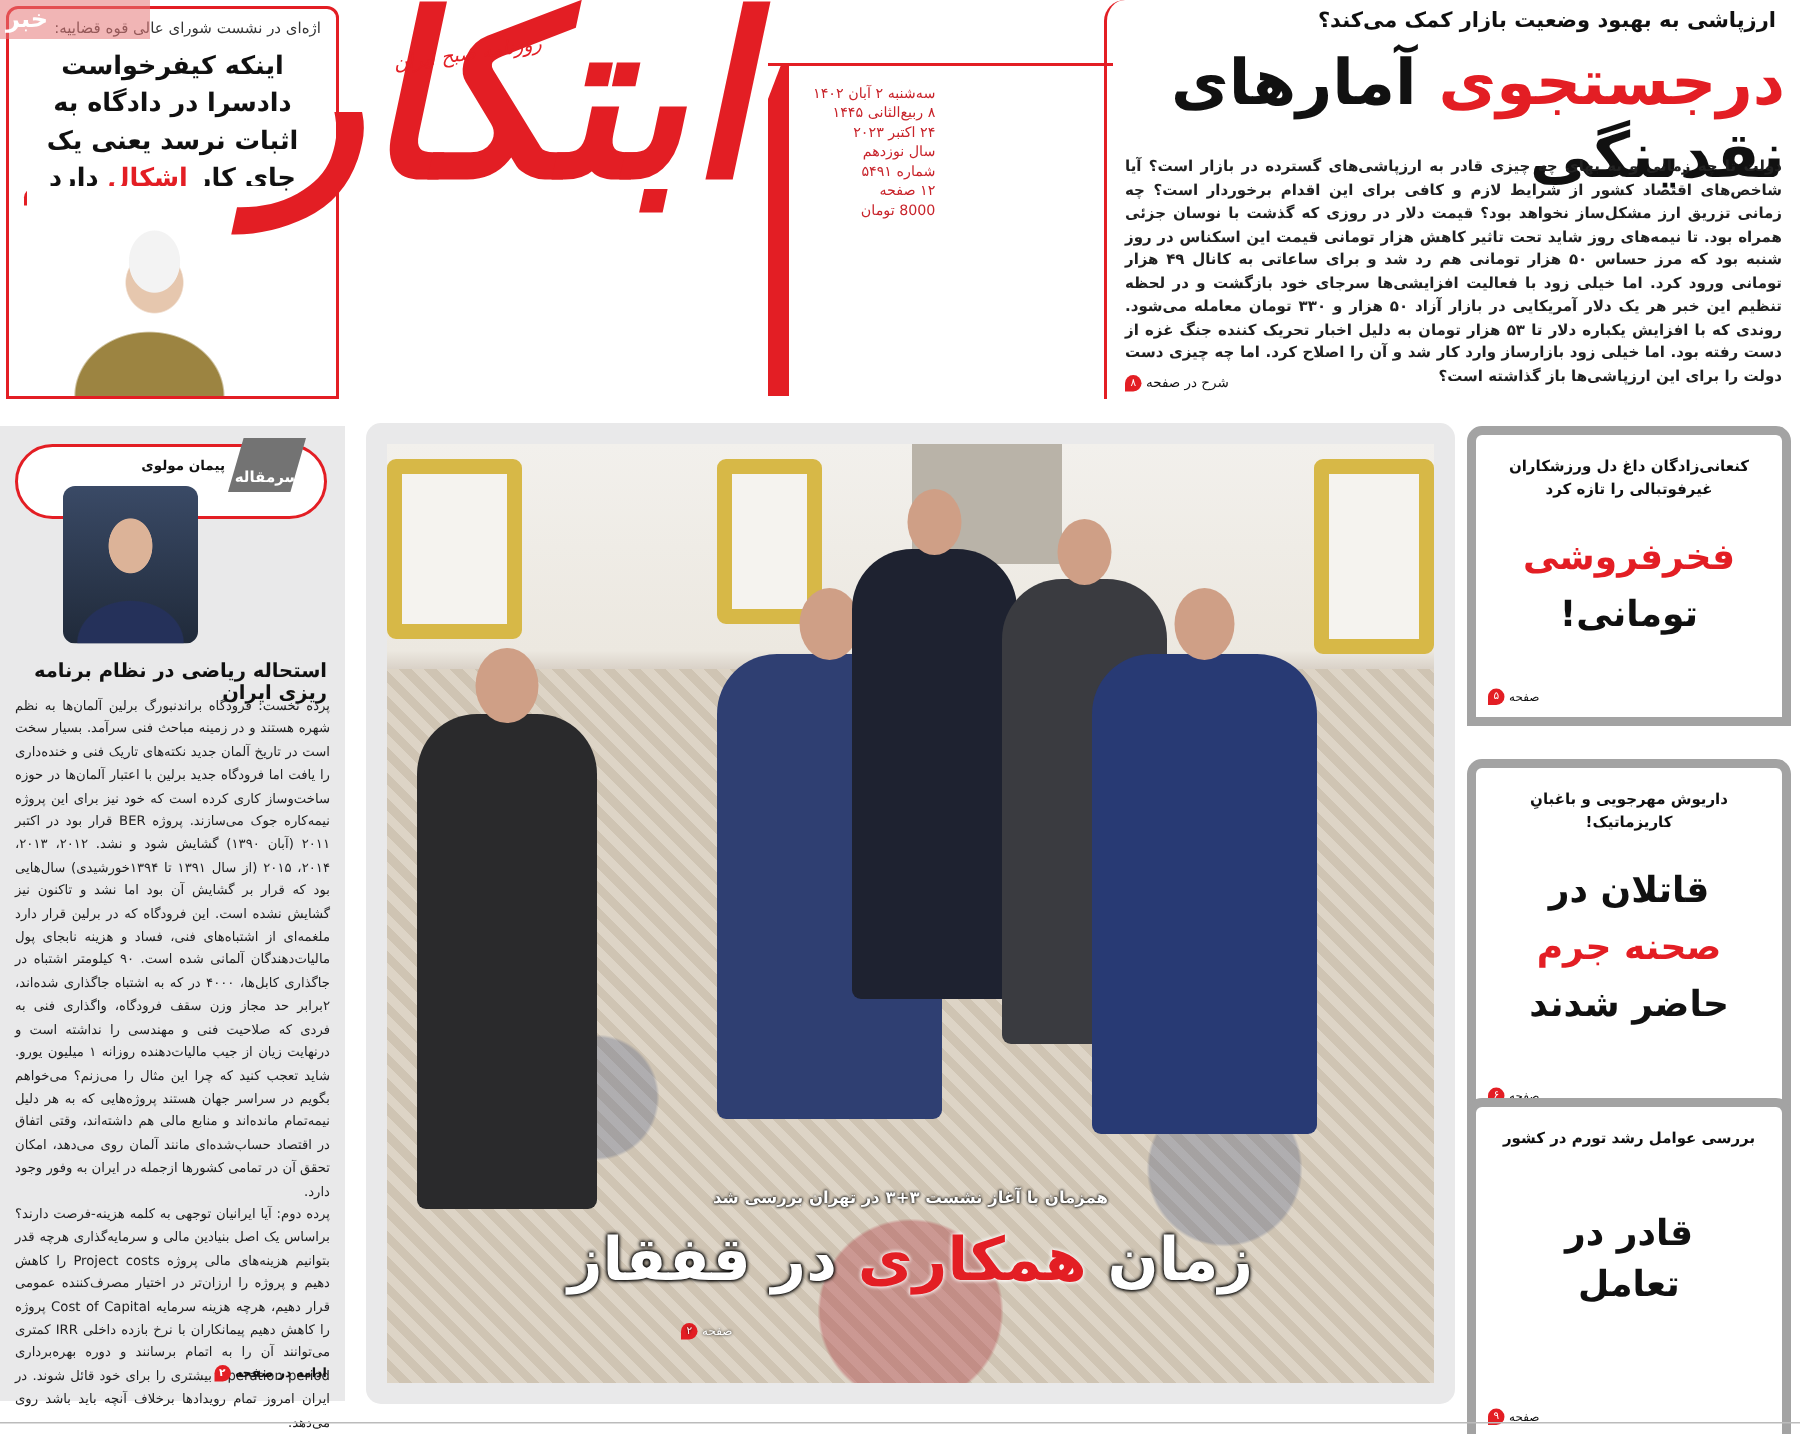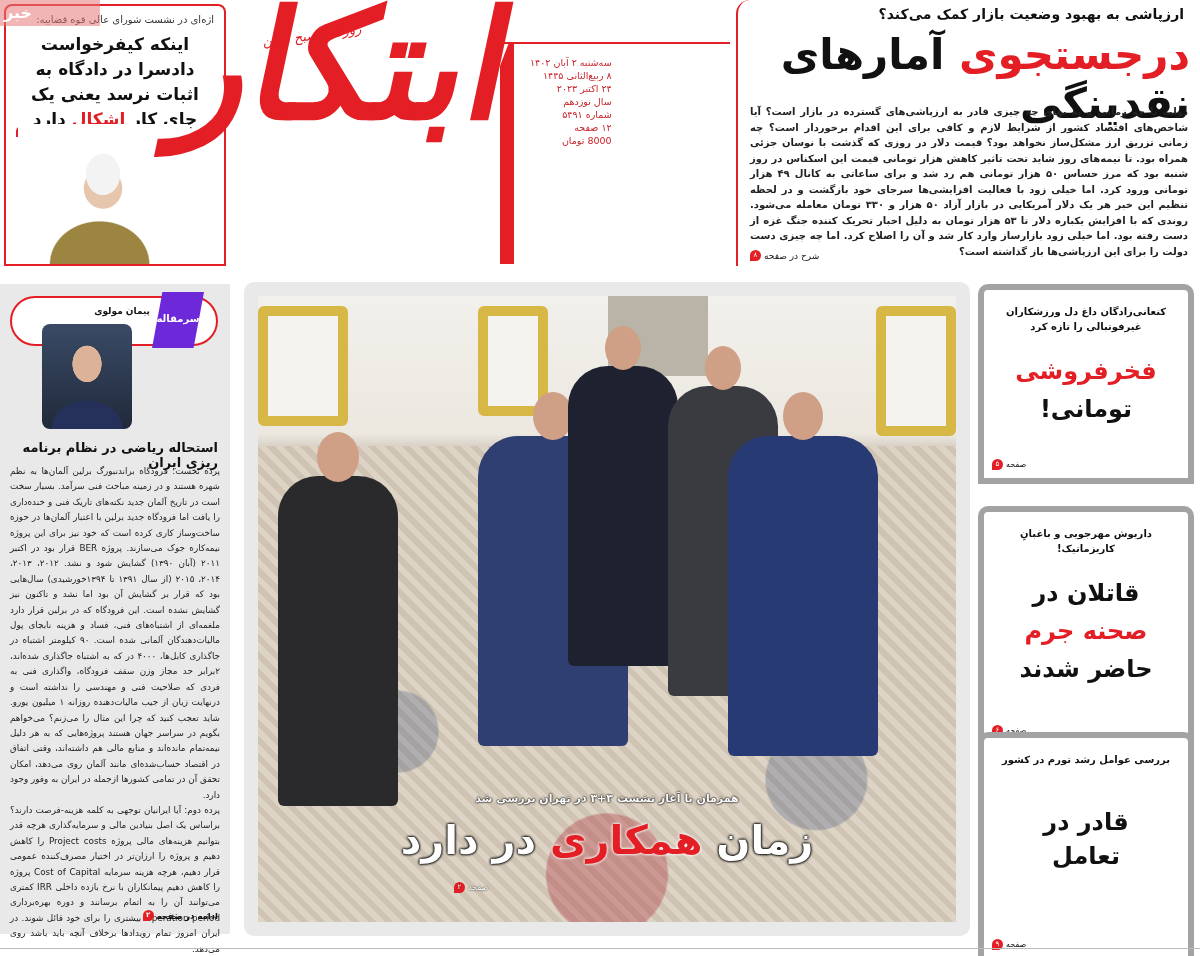--- a/index.html
+++ b/index.html
@@ -26,36 +26,36 @@
       radial-gradient(ellipse 70px 60px at 48% 100%, #9c8441 70%, transparent 72%),
       #ffffff;
   }
   #teaser-watermark { left: 0; top: 0; width: 100px; height: 26px; background: rgba(230,120,120,0.55); color: #fff; font-size: 16px; font-weight: bold; text-align: left; padding-left: 4px; line-height: 26px; direction: ltr; }
 
   
   #masthead-logo { left: 242px; top: 0; width: 270px; height: 262px; }
   #masthead-logo .logo-text { position: absolute; right: 0; top: -10px; font-family: "DejaVu Serif", serif; font-size: 150px; font-weight: bold; color: #e31e24; line-height: 1; transform: skewX(-12deg); letter-spacing: -6px; }
   #masthead-logo .sub-logo { position: absolute; left: 20px; top: 28px; font-family: "DejaVu Serif", serif; font-size: 13px; color: #e31e24; font-style: italic; transform: rotate(-8deg); }
 
-  #issue-info { left: 500px; top: 42px; width: 230px; height: 220px; border-top: 2px solid #e31e24; border-right: 0; padding-left: 48px; }
+  #issue-info { left: 512px; top: 42px; width: 230px; height: 220px; border-top: 2px solid #e31e24; border-right: 0; padding-left: 48px; }
   #issue-info .red-bar { position: absolute; left: 0; top: 0; width: 14px; height: 220px; background: #e31e24; clip-path: polygon(60% 0, 100% 0, 100% 100%, 0 100%, 0 10%); }
   #issue-info ul { list-style: none; position: absolute; left: 30px; top: 12px; font-size: 9.5px; color: #c8232a; line-height: 13px; text-align: right; }
 
   
   #lead-story { left: 736px; top: 0; width: 464px; height: 266px; border: 2px solid #e31e24; border-right: none; border-top: none; border-bottom: none; border-radius: 14px 0 0 0; }
   #lead-story .kicker { position: absolute; top: 6px; right: 16px; font-size: 14px; font-weight: bold; }
   #lead-story .headline { position: absolute; top: 30px; right: 10px; font-size: 42px; font-weight: bold; letter-spacing: -1px; }
   #lead-story .body { position: absolute; top: 104px; right: 12px; left: 12px; font-size: 10px; line-height: 15.5px; text-align: justify; font-weight: bold; color: #222; }
   #lead-story .page-ref { position: absolute; top: 250px; left: 12px; font-size: 9px; display: flex; align-items: center; gap: 3px; }
 
   
   #editorial { left: 0; top: 284px; width: 230px; height: 650px; background: #e9e9ea; }
   #editorial .banner { position: absolute; left: 10px; top: 12px; width: 208px; height: 50px; background: #fff; border: 2px solid #e31e24; border-radius: 25px; }
   #editorial .banner .author { position: absolute; right: 66px; top: 8px; font-size: 9px; font-weight: bold; }
-  #editorial .banner .tag { position: absolute; right: 12px; top: -6px; width: 52px; height: 56px; background: #6d28d9; color: #fff; font-size: 10px; font-weight: bold; line-height: 54px; text-align: center; clip-path: polygon(20% 0, 100% 0, 80% 100%, 0 100%); }
+  #editorial .banner .tag { position: absolute; right: 12px; top: -6px; width: 52px; height: 36px; background: #737373; color: #fff; font-size: 10px; font-weight: bold; line-height: 54px; text-align: center; clip-path: polygon(20% 0, 100% 0, 80% 100%, 0 100%); }
   #editorial .portrait { position: absolute; left: 42px; top: 40px; width: 90px; height: 105px; border-radius: 8px; background:
       radial-gradient(ellipse 24px 30px at 50% 38%, #dcb398 60%, transparent 62%),
       radial-gradient(ellipse 50px 40px at 50% 100%, #25315a 70%, transparent 72%),
       linear-gradient(180deg, #3a4a66, #202a3a); }
   #editorial .title { position: absolute; right: 12px; top: 156px; font-size: 13px; font-weight: bold; }
   #editorial .body { position: absolute; right: 10px; left: 10px; top: 180px; font-size: 8.8px; line-height: 15.4px; text-align: justify; color: #222; }
   #editorial .body p { margin: 0; }
   #editorial .page-ref { position: absolute; right: 12px; top: 626px; font-size: 8.5px; font-weight: bold; display: flex; align-items: center; gap: 3px; }
 
   
@@ -171,21 +171,21 @@
     </div>
     <div class="person" style="left:410px;top:90px;width:110px;height:310px;background:#3a3b40;">
       <div class="head" style="top:-40px;width:36px;height:44px;"></div>
     </div>
     <div class="person" style="left:470px;top:140px;width:150px;height:320px;background:#283a74;">
       <div class="head" style="top:-44px;width:40px;height:48px;"></div>
     </div>
   </div>
   <div class="caption-sub">همزمان با آغاز نشست ۳+۳ در تهران بررسی شد</div>
   <div class="caption-main">
-    <span>زمان </span><span class="hl">همکاری</span><span> در دارد</span>
+    <span>زمان </span><span class="hl">همکاری</span><span> در قفقاز</span>
   </div>
   <div class="page-ref">
     <span>صفحه</span>
     <span class="page-dot">۲</span>
   </div>
 </div>
 
 <div id="side-1" class="side-box">
   <div class="kicker">کنعانی‌زادگان داغ دل ورزشکاران غیرفوتبالی را تازه کرد</div>
   <div class="headline">

